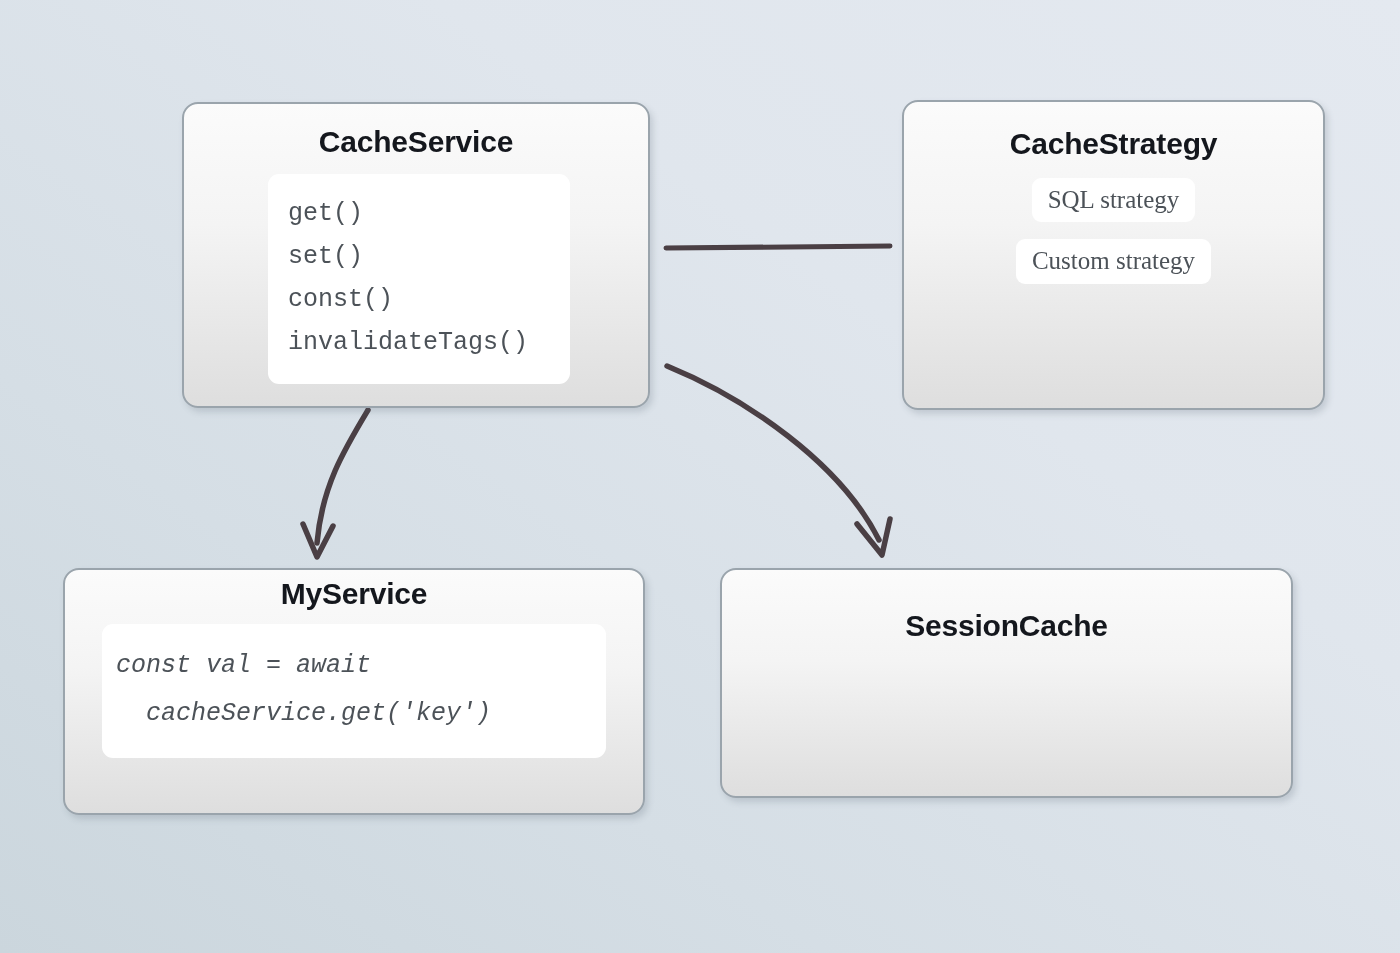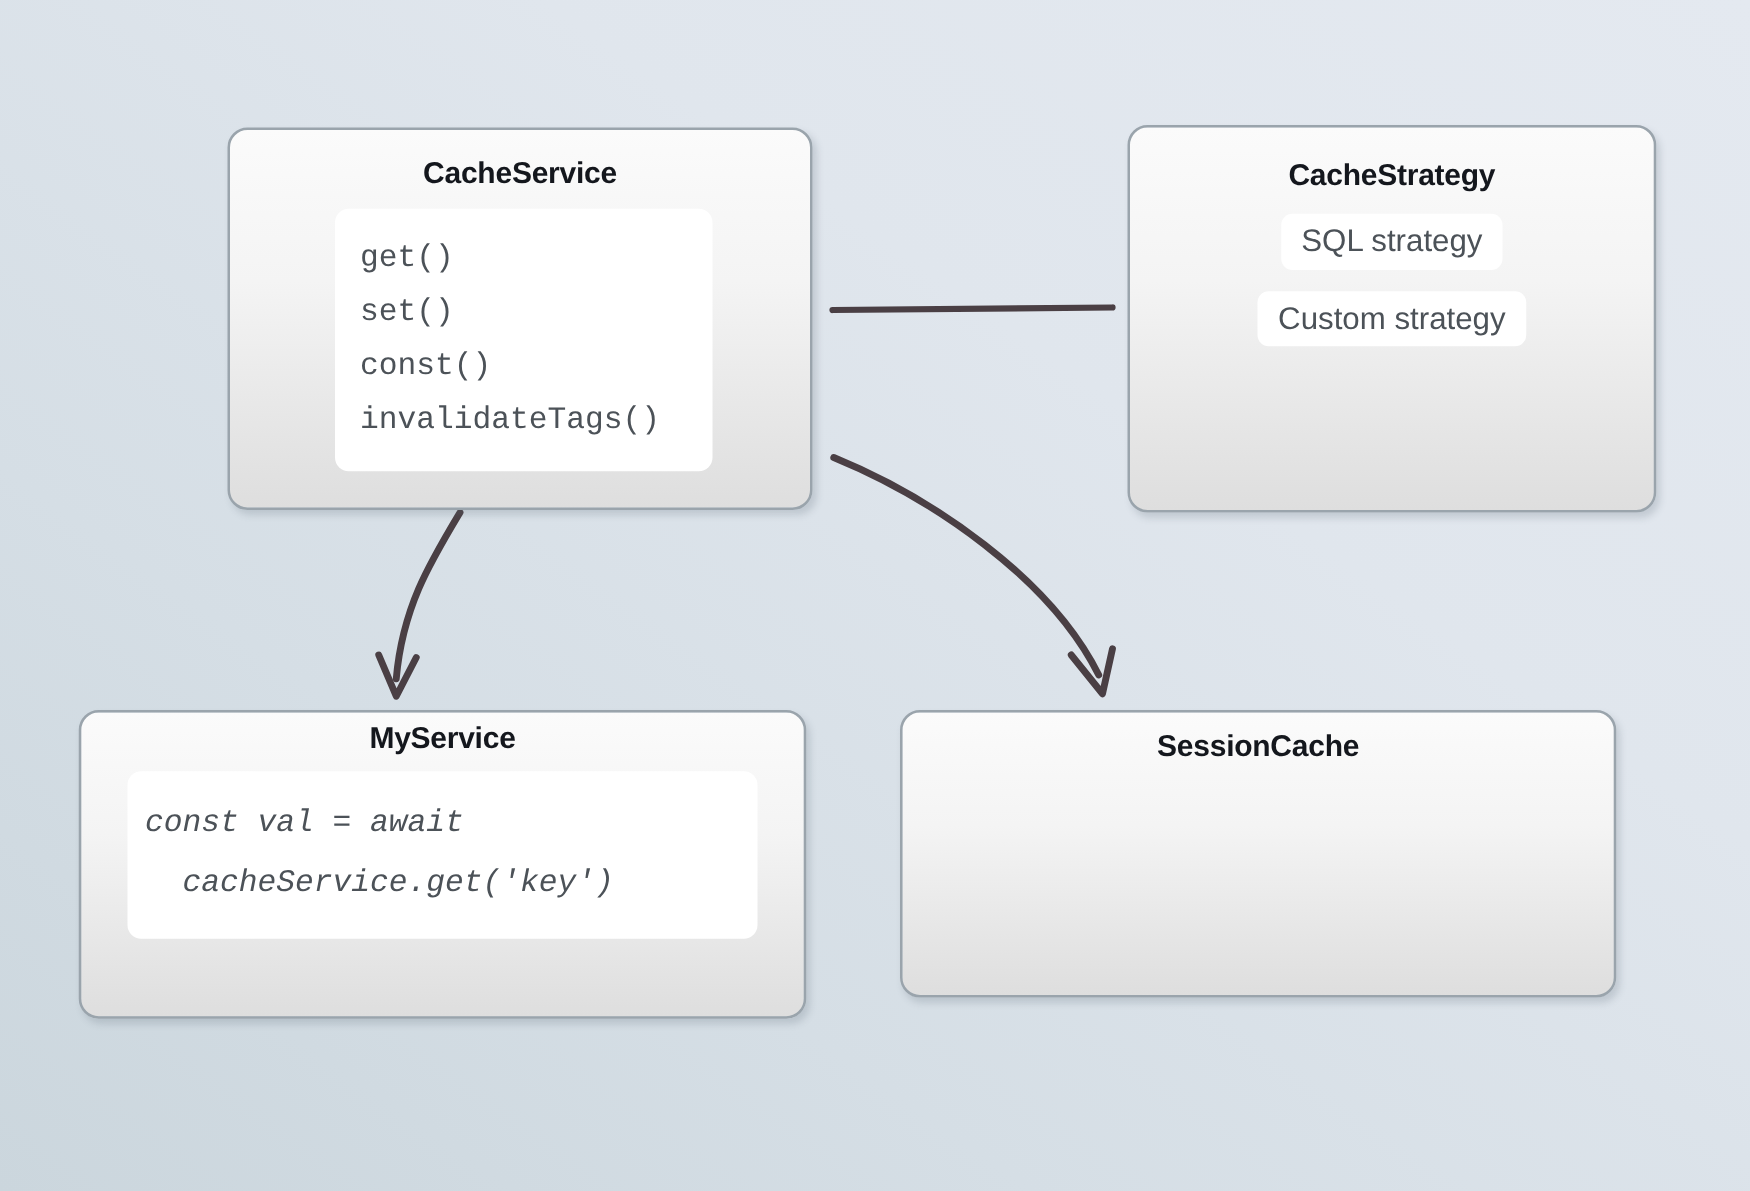--- a/index.html
+++ b/index.html
@@ -40,21 +40,21 @@
     background: linear-gradient(180deg, #fbfbfb 0%, #f4f4f4 40%, #e6e6e6 78%, #dedede 100%);
     box-shadow: 3px 4px 6px rgba(90, 105, 120, 0.22);
     display: flex;
     flex-direction: column;
     align-items: center;
   }
 
   .node-title {
     font-family: "Liberation Sans", sans-serif;
     font-weight: bold;
-    font-size: 24px;
+    font-size: 30px;
     line-height: 1.05;
     color: #14171d;
     text-align: center;
     letter-spacing: -0.2px;
     white-space: nowrap;
   }
 
   
   .code-panel {
     background: #ffffff;
@@ -67,21 +67,21 @@
 
   
   .chip-list {
     display: flex;
     flex-direction: column;
     align-items: center;
   }
   .chip {
     background: #ffffff;
     border-radius: 9px;
-    font-family: Liberation Sans, sans-serif;
+    font-family: Liberation Serif, serif;
     color: #4c5258;
     white-space: pre;
     text-align: center;
   }
 
   
   #node-cache-service {
     left: 182px;  top: 102px;  width: 468px;  height: 306px;
     padding-top: 22px;
   }
@@ -119,21 +119,21 @@
     width: 504px;
     padding: 18px 14px 20px 14px;
     font-size: 25px;
     line-height: 48px;
     text-align: left;
     font-style: italic;
   }
 
   #node-session-cache {
     left: 720px;  top: 568px;  width: 573px;  height: 230px;
-    padding-top: 15px;
+    padding-top: 40px;
   }
   #node-session-cache .code-panel {
     margin-top: 14px;
     width: 500px;
     padding: 17px 12px 19px 12px;
     font-size: 25px;
     line-height: 1.25;
     text-align: center;
   }
 </style>

